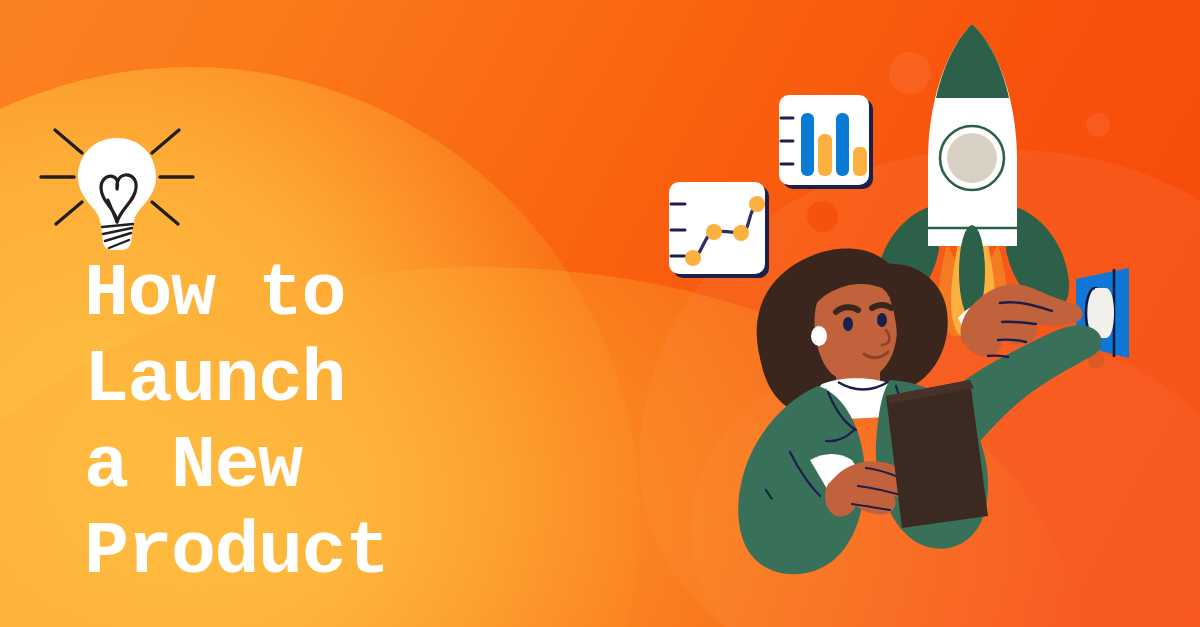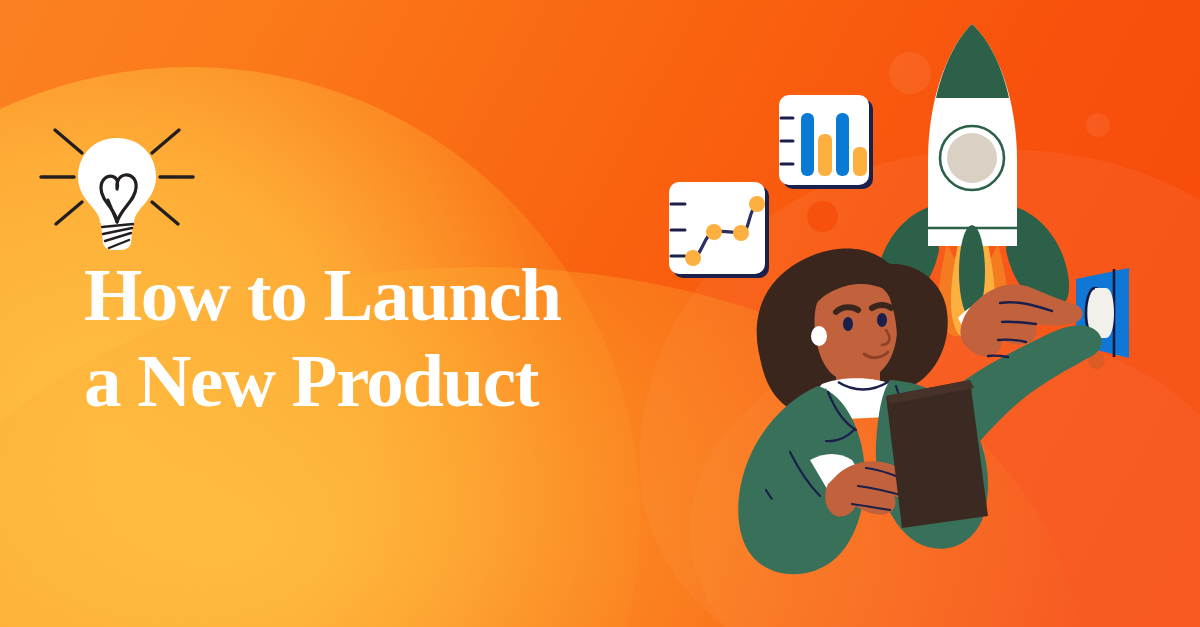--- a/index.html
+++ b/index.html
@@ -72,21 +72,21 @@
   .dot-e { left: 916px; top: 470px; width: 18px; height: 18px; background: rgba(255,255,255,0.06); }
   .dot-f { left: 1088px;top: 352px; width: 17px; height: 17px; background: rgba(198,90,38,0.55); }
 
   
   .title {
     position: absolute;
     left: 84px;
     top: 252px;
     width: 560px;
     color: #ffffff;
-    font-family: Liberation Serif, serif;
+    font-family: Liberation Mono, monospace;
     font-size: 75px;
     line-height: 86px;
     font-weight: 700;
     letter-spacing: -1.5px;
     white-space: pre-line;
   }
 
   
   .bulb { position: absolute; left: 38px; top: 122px; width: 158px; height: 128px; }
 

